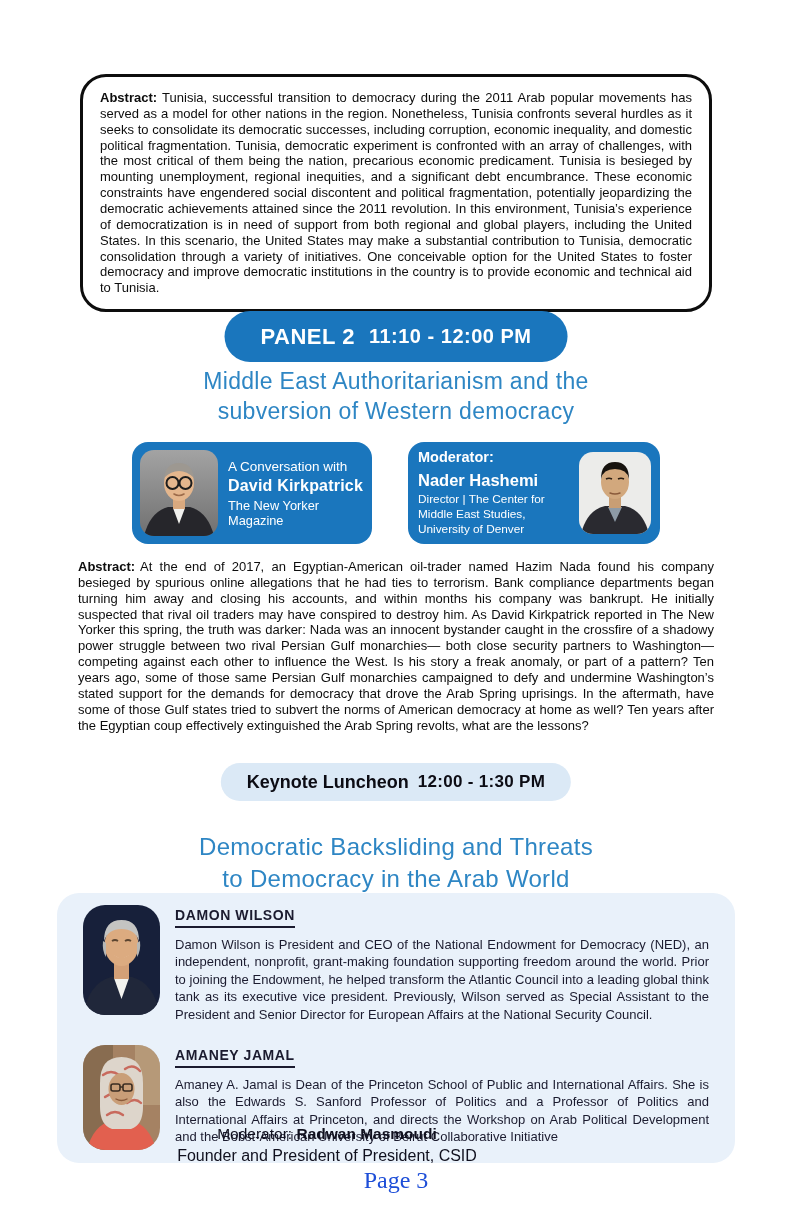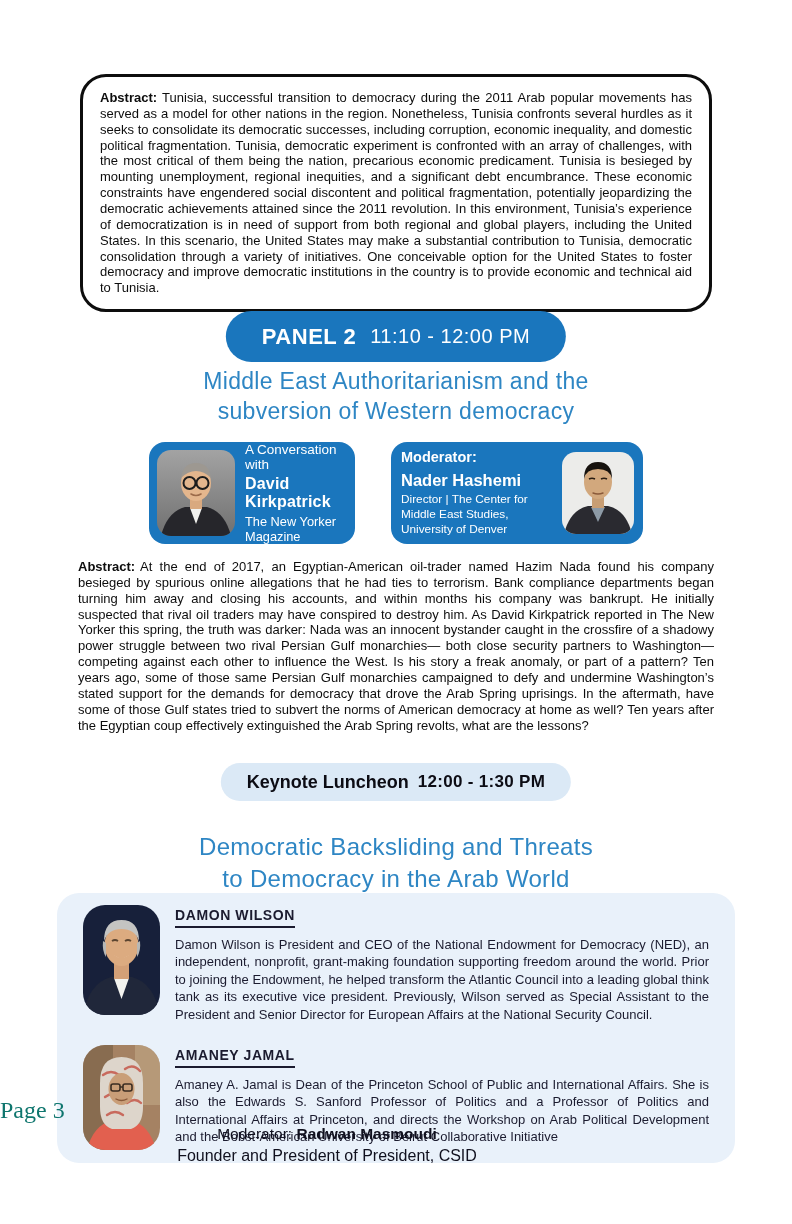--- a/index.html
+++ b/index.html
@@ -37,39 +37,39 @@
   .panel-pill{
     position:absolute;top:311px;left:50%;transform:translateX(-50%);
     height:51px;border-radius:26px;background:var(--accent_blue);
     display:flex;align-items:center;gap:14px;padding:0 36px;
     white-space:nowrap;
   }
   .panel-pill .panel-name{
     color:#fff;font-size:22px;font-weight:800;letter-spacing:.5px;
   }
   .panel-pill .panel-time{
-    color:#fff;font-size:20px;font-weight:400;letter-spacing:.5px;
+    color:#fff;font-size:20px;font-weight:700;letter-spacing:.5px;
   }
   .session-title{
     position:absolute;left:0;width:100%;text-align:center;
     color:var(--title_blue);font-size:23px;line-height:1.32;font-weight:500;
     letter-spacing:.3px;
   }
   .session-title.first{top:366px;}
   .session-title.second{top:831px;font-size:24px;}
   
   .cards-row{
     position:absolute;top:442px;left:50%;transform:translateX(-50%);
     display:flex;gap:36px;
   }
   .card{
     background:var(--accent_blue);border-radius:16px;height:102px;
     display:flex;align-items:center;color:#fff;
   }
-  .card.conversation{width:206px;}
+  .card.conversation{width:240px;}
   .card.moderator{width:252px;}
   .card .photo{
     border-radius:14px;overflow:hidden;flex-shrink:0;
   }
   .card.conversation .photo{width:78px;height:86px;margin:0 0 0 8px;}
   .card.moderator .photo{width:72px;height:82px;margin:0 9px 0 0;}
   .card .photo svg{display:block;width:100%;height:100%;}
   .card-text{flex:1;padding:0 6px 0 10px;}
   .conv-intro{font-size:13.5px;margin-bottom:3px;}
   .conv-name{font-size:16px;font-weight:700;margin-bottom:3px;letter-spacing:.2px;}
@@ -107,23 +107,23 @@
   .keynote-moderator{
     position:absolute;left:40px;top:232px;width:460px;text-align:center;
     color:#10101e;
   }
   .km-line1{font-size:15.5px;margin-bottom:4px;}
   .km-label{font-weight:500;}
   .km-name{font-weight:700;text-align:right;}
   .km-line2{font-size:16px;font-weight:500;}
   
   .page-number{
-    position:absolute;top:1097px;left:0;width:100%;text-align:left;
+    position:absolute;top:1167px;left:0;width:100%;text-align:center;
     font-family:"Liberation Serif","DejaVu Serif",serif;
-    font-size:24px;color:#0f766e;
+    font-size:24px;color:#1d4ed8;
   }
 </style>
 </head>
 <body>
 
 <div class="page">
 
   <div class="abstract-box">
     <p class="abstract-text"><span class="abstract-label">Abstract:</span><span>Tunisia, successful transition to democracy during the 2011 Arab popular movements has served as a model for other nations in the region. Nonetheless, Tunisia confronts several hurdles as it seeks to consolidate its democratic successes, including corruption, economic inequality, and domestic political fragmentation. Tunisia, democratic experiment is confronted with an array of challenges, with the most critical of them being the nation, precarious economic predicament. Tunisia is besieged by mounting unemployment, regional inequities, and a significant debt encumbrance. These economic constraints have engendered social discontent and political fragmentation, potentially jeopardizing the democratic achievements attained since the 2011 revolution. In this environment, Tunisia’s experience of democratization is in need of support from both regional and global players, including the United States. In this scenario, the United States may make a substantial contribution to Tunisia, democratic consolidation through a variety of initiatives. One conceivable option for the United States to foster democracy and improve democratic institutions in the country is to provide economic and technical aid to Tunisia.</span></p>
   </div>

